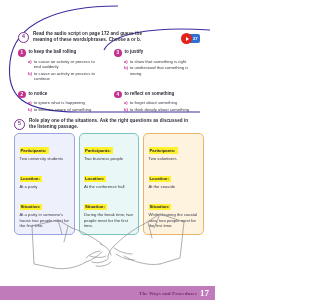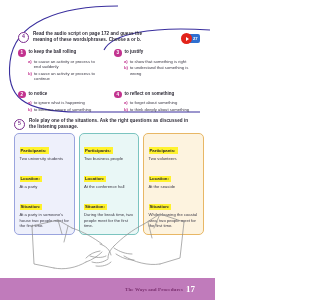--- a/index.html
+++ b/index.html
@@ -72,23 +72,23 @@
     padding:0.6px 2px 0.6px 1px;margin-bottom:1.6px;
   }
   .val{font-size:4.2px;line-height:5.6px;color:#3a3845;margin-bottom:4.5px;}
   .val:last-child{margin-bottom:0;}
 
   
   .hands{position:absolute;left:28px;top:212px;width:160px;height:62px;}
 
   
   .footer{
-    position:absolute;left:0;bottom:0;width:215px;height:22px;
+    position:absolute;left:0;bottom:0;width:215px;height:14px;
     background:#c07bbb;display:flex;align-items:center;justify-content:flex-end;
-    padding-right:20px;box-sizing:border-box;gap:3px;
+    padding-right:6px;box-sizing:border-box;gap:3px;
   }
   .footer-title{
     font-family:"Liberation Serif",serif;font-size:5px;font-weight:bold;
     color:#7a2f6f;letter-spacing:.1px;
   }
   .footer-page{
     font-family:"Liberation Serif",serif;font-size:9px;font-weight:bold;color:#ffffff;
   }
 </style>
 </head>

